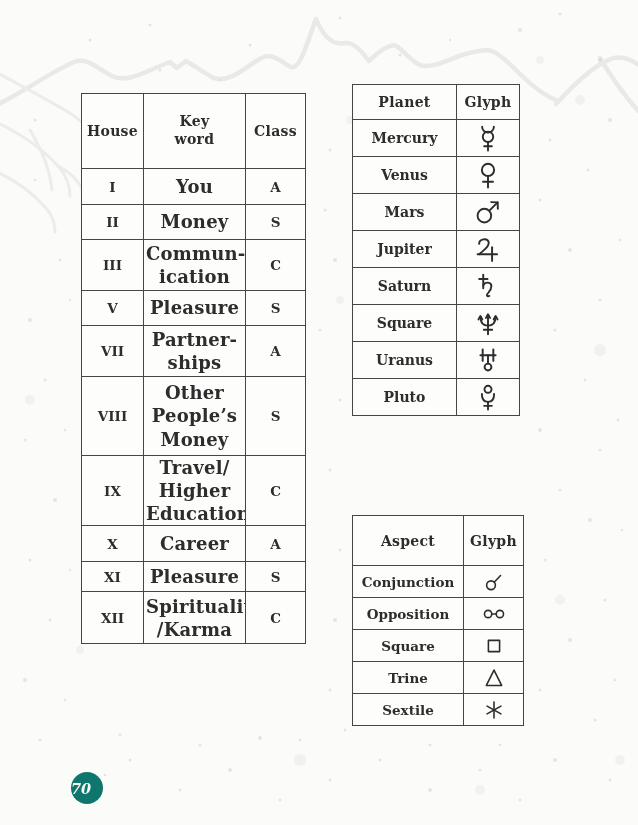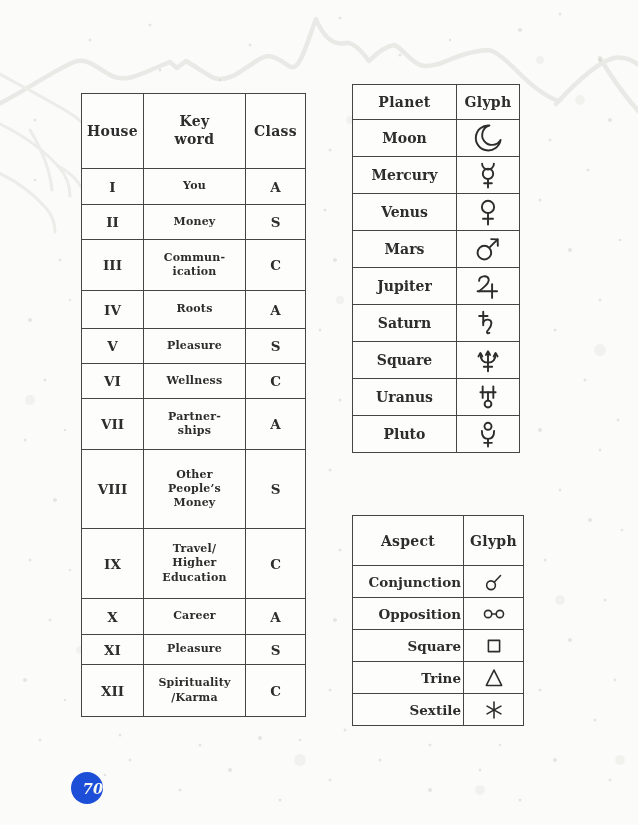--- a/index.html
+++ b/index.html
@@ -24,44 +24,44 @@
     text-align: center;
   }
   .reftable td {
     border: 1.7px solid #454545;
     vertical-align: middle;
     padding: 0 2px;
     overflow: hidden;
   }
   .pre { white-space: pre-line; line-height: 1.28; }
   .houses { left: 81px; top: 93px;  width: 224px; font-size: 13.5px; }
-  .houses td.kw { font-size: 11px; letter-spacing: 0.2px; }
+  .houses td.kw { font-size: 18px; letter-spacing: 0.2px; }
   .planets { left: 352px; top: 84px; width: 167px; font-size: 14px; }
   .aspects { left: 352px; top: 515px; width: 171px; font-size: 13.5px; }
   .hdr { font-size: 14px; letter-spacing: 0.3px; }
   .glyphcell svg { display: block; margin: 0 auto; }
   .glyph { stroke: #2d2d2d; stroke-width: 1.7; fill: none;
            stroke-linecap: round; stroke-linejoin: round; }
   .page-badge {
     position: absolute; left: 71px; top: 772px;
     width: 32px; height: 32px; border-radius: 50%;
-    background: #1d4ed8; color: #f7f7f5;
-    display: flex; align-items: center; justify-content: flex-end;
+    background: #0f766e; color: #f7f7f5;
+    display: flex; align-items: center; justify-content: flex-start;
     font-style: italic; font-weight: bold; font-size: 14.5px;
   }
   
   .houses  tr.r0  { height: 75px; } .houses tr.r1 { height: 36px; }
   .houses  tr.r2  { height: 35px; } .houses tr.r3 { height: 51px; }
   .houses  tr.r4  { height: 38px; } .houses tr.r5 { height: 35px; }
   .houses  tr.r6  { height: 35px; } .houses tr.r7 { height: 51px; }
   .houses  tr.r8  { height: 79px; } .houses tr.r9 { height: 70px; }
   .houses  tr.r10 { height: 36px; } .houses tr.r11 { height: 30px; }
   .houses  tr.r12 { height: 52px; }
   .planets tr.hd  { height: 35px; } .planets tr.row { height: 37px; }
-  .aspects tr.hd  { height: 50px; } .aspects tr.row { height: 32px; text-align: right; }
+  .aspects tr.hd  { height: 50px; } .aspects tr.row { height: 32px; }
 </style>
 </head>
 <body>
 
 <svg class="decor" width="638" height="825" viewBox="0 0 638 825">
   <g stroke="#e9e9e5" stroke-width="4.5" fill="none" stroke-linecap="round" stroke-linejoin="round">
     <path d="M-10,108 C15,98 50,72 74,62 C88,57 96,68 112,76 C128,84 148,70 170,62 L177,68 L186,61 C198,68 206,74 214,78 C232,84 250,62 264,57 C274,54 282,62 291,67 C300,71 308,40 316,19 C323,36 333,46 346,43 C353,42 361,50 369,61 C377,53 387,46 394,45 C401,47 409,60 420,65 C432,69 447,60 462,55 C476,51 486,49 492,51 C500,54 509,63 518,72 C530,84 543,95 556,100"></path>
     <path d="M556,104 C578,80 598,62 614,58 C624,56 634,60 645,70"></path>
     <path d="M600,58 C612,78 625,98 645,118"></path>
   </g>
@@ -188,34 +188,24 @@
     <td>II</td>
     <td class="kw pre">Money</td>
     <td>S</td>
   </tr>
   <tr class="r3">
     <td>III</td>
     <td class="kw pre">Commun-
 ication</td>
     <td>C</td>
   </tr>
-  <tr class="r4">
-    <td>IV</td>
-    <td class="kw pre">Roots</td>
-    <td>A</td>
-  </tr>
   <tr class="r5">
     <td>V</td>
     <td class="kw pre">Pleasure</td>
     <td>S</td>
-  </tr>
-  <tr class="r6">
-    <td>VI</td>
-    <td class="kw pre">Wellness</td>
-    <td>C</td>
   </tr>
   <tr class="r7">
     <td>VII</td>
     <td class="kw pre">Partner-
 ships</td>
     <td>A</td>
   </tr>
   <tr class="r8">
     <td>VIII</td>
     <td class="kw pre">Other
@@ -253,28 +243,20 @@
   <colgroup>
       <col style="width:104px">
       <col style="width:63px">
     </colgroup>
   <tbody>
       <tr class="hd">
     <td class="hdr">Planet</td>
     <td class="hdr">Glyph</td>
   </tr>
   <tr class="row">
-    <td>Moon</td>
-    <td class="glyphcell">
-      <svg width="34" height="34" viewBox="0 0 30 30" class="glyph">
-        <path d="M18.5,4.5 A11,11 0 1,0 25.5,19 A8.7,8.7 0 1,1 18.5,4.5 Z" transform="rotate(-12 15 15)"></path>
-      </svg>
-    </td>
-  </tr>
-  <tr class="row">
     <td>Mercury</td>
     <td class="glyphcell">
       <svg width="34" height="34" viewBox="0 0 30 30" class="glyph">
         <path d="M9.8,5 A5.2,5.2 0 0,0 20.2,5"></path>
         <circle cx="15" cy="14" r="4.6"></circle>
         <line x1="15" y1="18.6" x2="15" y2="26"></line>
         <line x1="11.6" y1="22.3" x2="18.4" y2="22.3"></line>
       </svg>
     </td>
   </tr>

